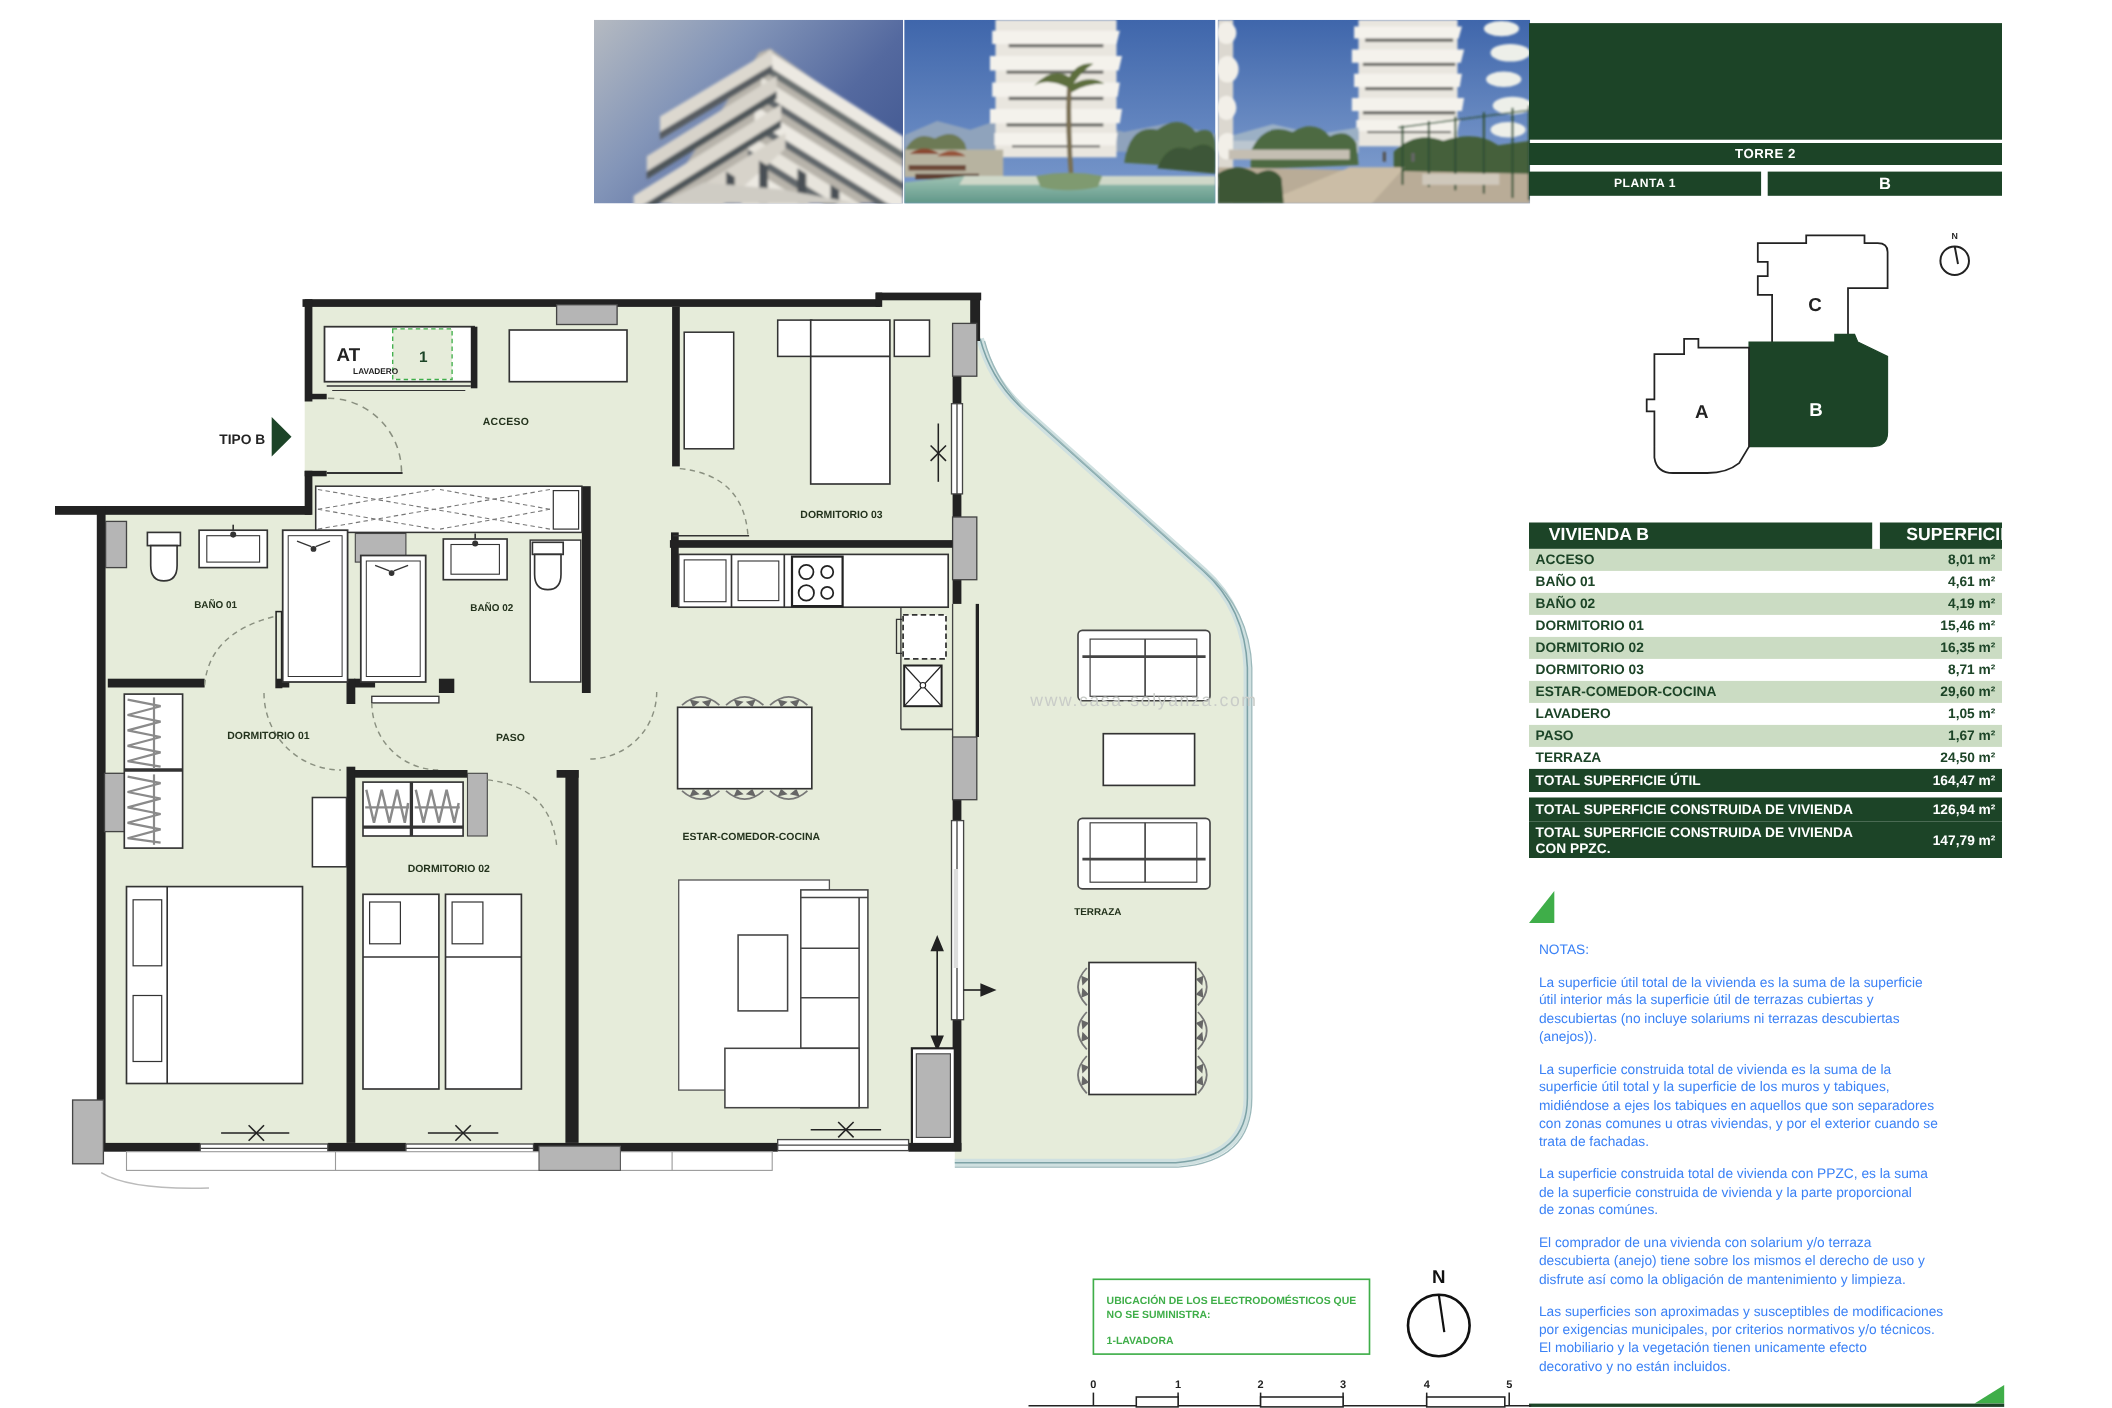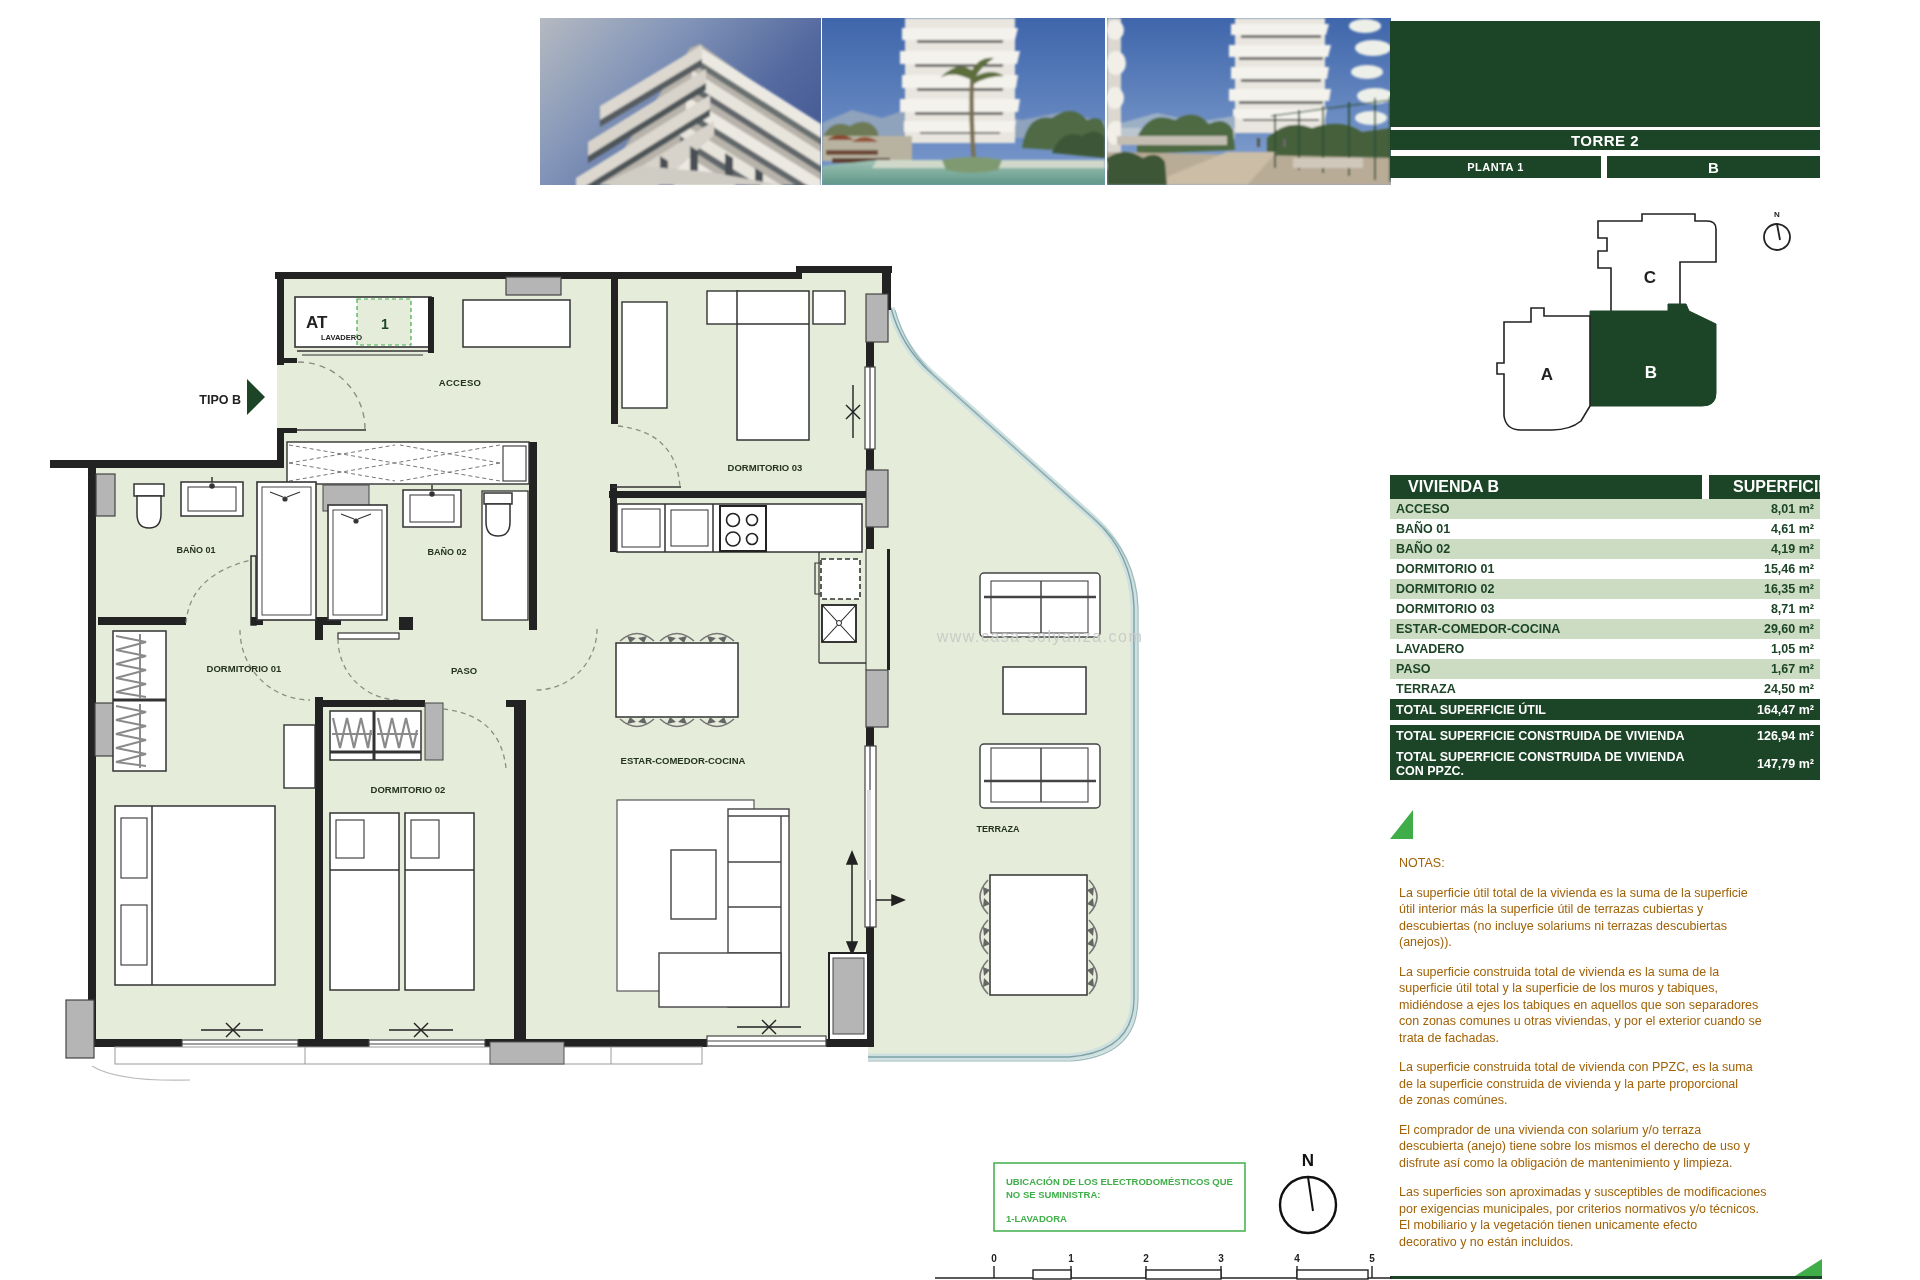--- a/index.html
+++ b/index.html
@@ -191,21 +191,21 @@
 
     <rect x="150" y="120" width="3" height="9" fill="#555"></rect>
     <rect x="176" y="121" width="3" height="8" fill="#666"></rect>
 
     <rect x="186" y="140" width="70" height="10" fill="#cfc8bb"></rect>
   </g>
 </svg>
 
 <div class="abs" style="left:1390px;top:21px;width:430px;height:106px;background:#1c4427;"></div>
 
-<div class="abs bar" style="left:1390px;top:130px;width:430px;height:20px;font-size:15px;justify-content:center;letter-spacing:.5px;">TORRE 2</div>
+<div class="abs bar" style="left:1390px;top:130px;width:430px;height:20px;font-size:12px;justify-content:center;letter-spacing:.5px;">TORRE 2</div>
 
 <div class="abs bar" style="left:1390px;top:156px;width:211px;height:22px;font-size:11px;justify-content:center;letter-spacing:.5px;">PLANTA 1</div>
 
 <div class="abs bar" style="left:1607px;top:156px;width:213px;height:22px;font-size:15px;justify-content:center;">B</div>
 
 <svg class="abs" style="left:1390px;top:178px;" width="432" height="296" viewBox="1390 178 432 296">
 
   <path d="M1598,221 L1598,238 L1607,238 L1607,251 L1598,251 L1598,268 L1611,268 L1611,313 L1680,313 L1680,262 L1716,262 L1716,229 Q1716,221 1707,221 L1695,221 L1695,214 L1642,214 L1642,221 Z" fill="#ffffff" stroke="#222222" stroke-width="1.6"></path>
 
   <text x="1650" y="283" font-size="17" font-weight="bold" fill="#222" text-anchor="middle">C</text>
@@ -285,21 +285,21 @@
       <span>126,94 m²</span>
     </div>
   <div class="tot" style="height:33px;display:flex;align-items:center;padding:0 6px;justify-content:space-between;">
     <span style="line-height:14px;">TOTAL SUPERFICIE CONSTRUIDA DE VIVIENDA<br>CON PPZC.</span>
       <span>147,79 m²</span>
     </div>
 </div>
 
 <div class="abs" style="left:1390px;top:810px;width:0;height:0;border-bottom:29px solid #3fae49;border-left:23px solid transparent;"></div>
 
-<div class="abs" id="notas" style="left:1399px;top:855px;width:424px;font-size:12.5px;color:#a16207;line-height:16.5px;white-space:nowrap;">
+<div class="abs" id="notas" style="left:1399px;top:855px;width:424px;font-size:12.5px;color:#3b82f6;line-height:16.5px;white-space:nowrap;">
   <div>NOTAS:</div>
   <div style="height:13px;"></div>
   <div>La superficie útil total de la vivienda es la suma de la superficie<br>útil interior más la superficie útil de terrazas cubiertas y<br>descubiertas (no incluye solariums ni terrazas descubiertas<br>(anejos)).</div>
   <div style="height:13px;"></div>
   <div>La superficie construida total de vivienda es la suma de la<br>superficie útil total y la superficie de los muros y tabiques,<br>midiéndose a ejes los tabiques en aquellos que son separadores<br>con zonas comunes u otras viviendas, y por el exterior cuando se<br>trata de fachadas.</div>
   <div style="height:13px;"></div>
   <div>La superficie construida total de vivienda con PPZC, es la suma<br>de la superficie construida de vivienda y la parte proporcional<br>de zonas comúnes.</div>
   <div style="height:13px;"></div>
   <div>El comprador de una vivienda con solarium y/o terraza<br>descubierta (anejo) tiene sobre los mismos el derecho de uso y<br>disfrute así como la obligación de mantenimiento y limpieza.</div>
   <div style="height:13px;"></div>

